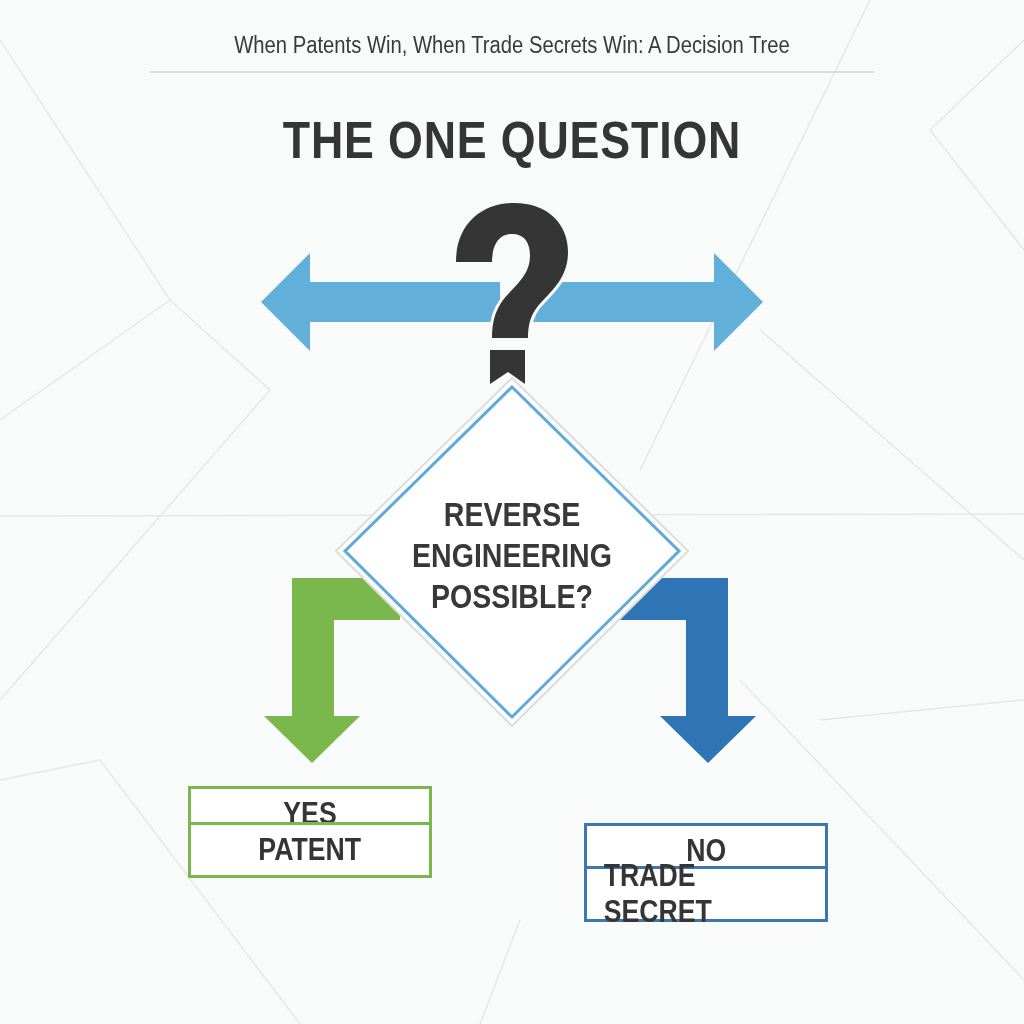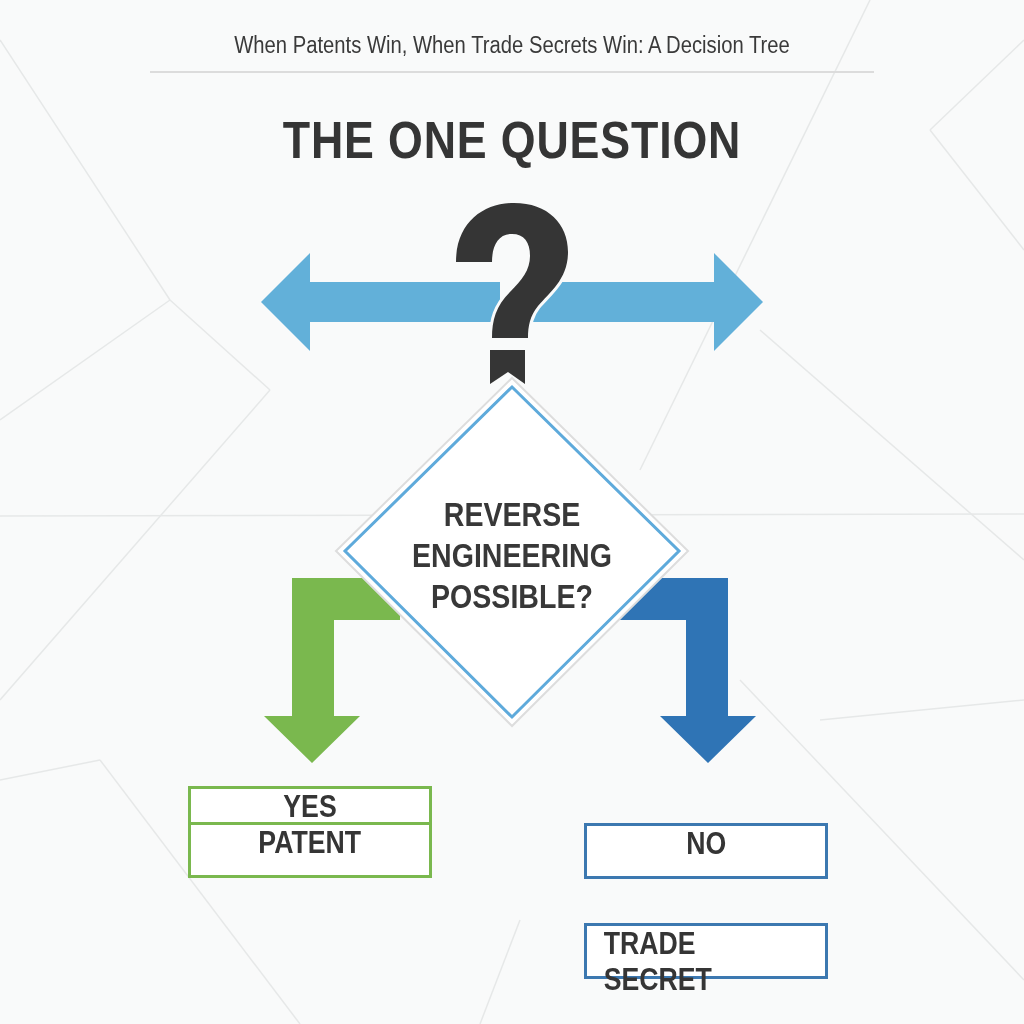--- a/index.html
+++ b/index.html
@@ -24,21 +24,21 @@
     transform: scaleX(0.86); transform-origin: 512px 0;
   }
   .diagram { position: absolute; left: 0; top: 0; width: 1024px; height: 1024px; }
   .diamond-text {
     position: absolute; left: 392px; top: 494px; width: 240px; text-align: center;
     font-size: 34px; font-weight: bold; color: #383838; line-height: 41px;
     transform: scaleX(0.84); transform-origin: 120px 0;
   }
   .box {
     position: absolute; width: 244px; height: 56px; box-sizing: border-box;
-    background: #ffffff; display: flex; align-items: flex-start; justify-content: center;
+    background: #ffffff; display: flex; align-items: center; justify-content: center;
   }
   .box.green { border: 3px solid #7ab84e; }
   .box.blue { border: 3px solid #3c78b0; margin-top: 37px; }
   .box span {
     font-size: 31px; font-weight: bold; color: #353535;
     transform: scaleX(0.86); display: inline-block;
   }
 </style>
 </head>
 <body>
@@ -100,15 +100,15 @@
 
 <div class="box green" style="left:188px; top:786px;">
   <span>YES</span>
 </div>
 <div class="box green" style="left:188px; top:822px;">
   <span>PATENT</span>
 </div>
 <div class="box blue" style="left:584px; top:786px;">
   <span>NO</span>
 </div>
-<div class="box blue" style="left:584px; top:886px;">
+<div class="box blue" style="left:584px; top:829px;">
   <span>TRADE SECRET</span>
 </div>
 
 </body></html>

